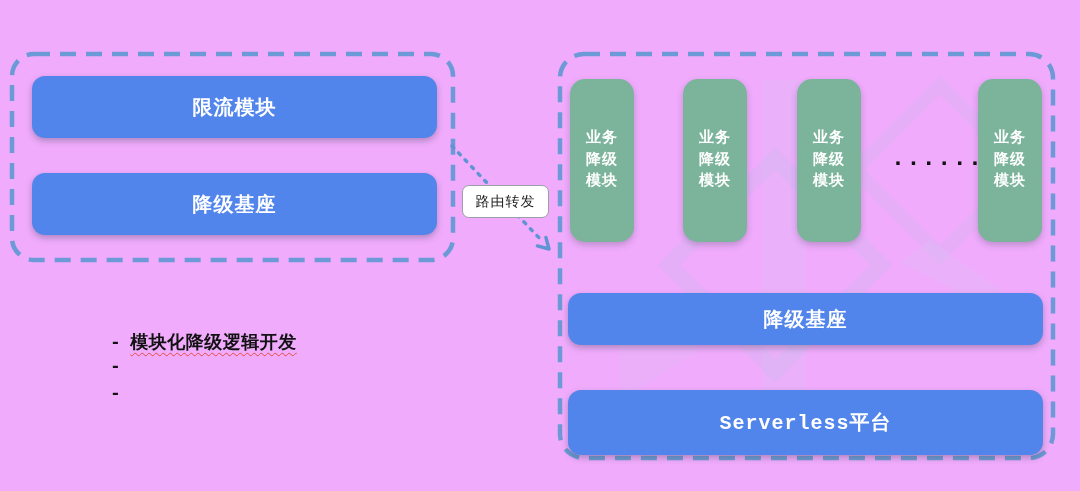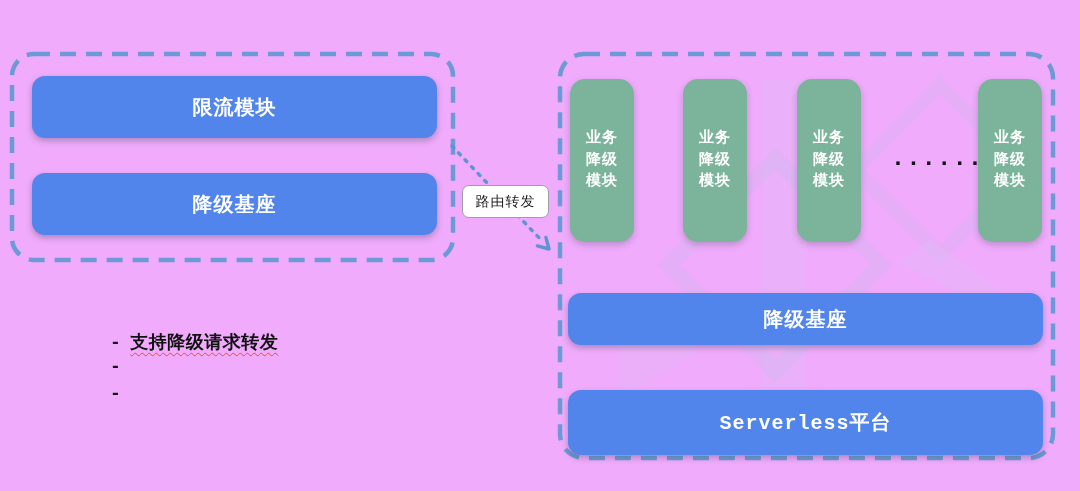--- a/index.html
+++ b/index.html
@@ -120,21 +120,21 @@
   <div class="bar bar-right" style="top:293px;">
     <span>降级基座</span>
   </div>
   <div class="bar bar-right" style="top:390px;height:65px;">
     <span>Serverless平台</span>
   </div>
 
   <div class="notes">
     <div class="note-line">
       <span class="note-dash">-</span>
-      <span class="note-text misspelled">支持降级请求转发</span>
+      <span class="note-text misspelled">模块化降级逻辑开发</span>
     </div>
     <div class="note-line">
       <span class="note-dash">-</span>
     </div>
     <div class="note-line">
       <span class="note-dash">-</span>
     </div>
   </div>
 
 </div>

